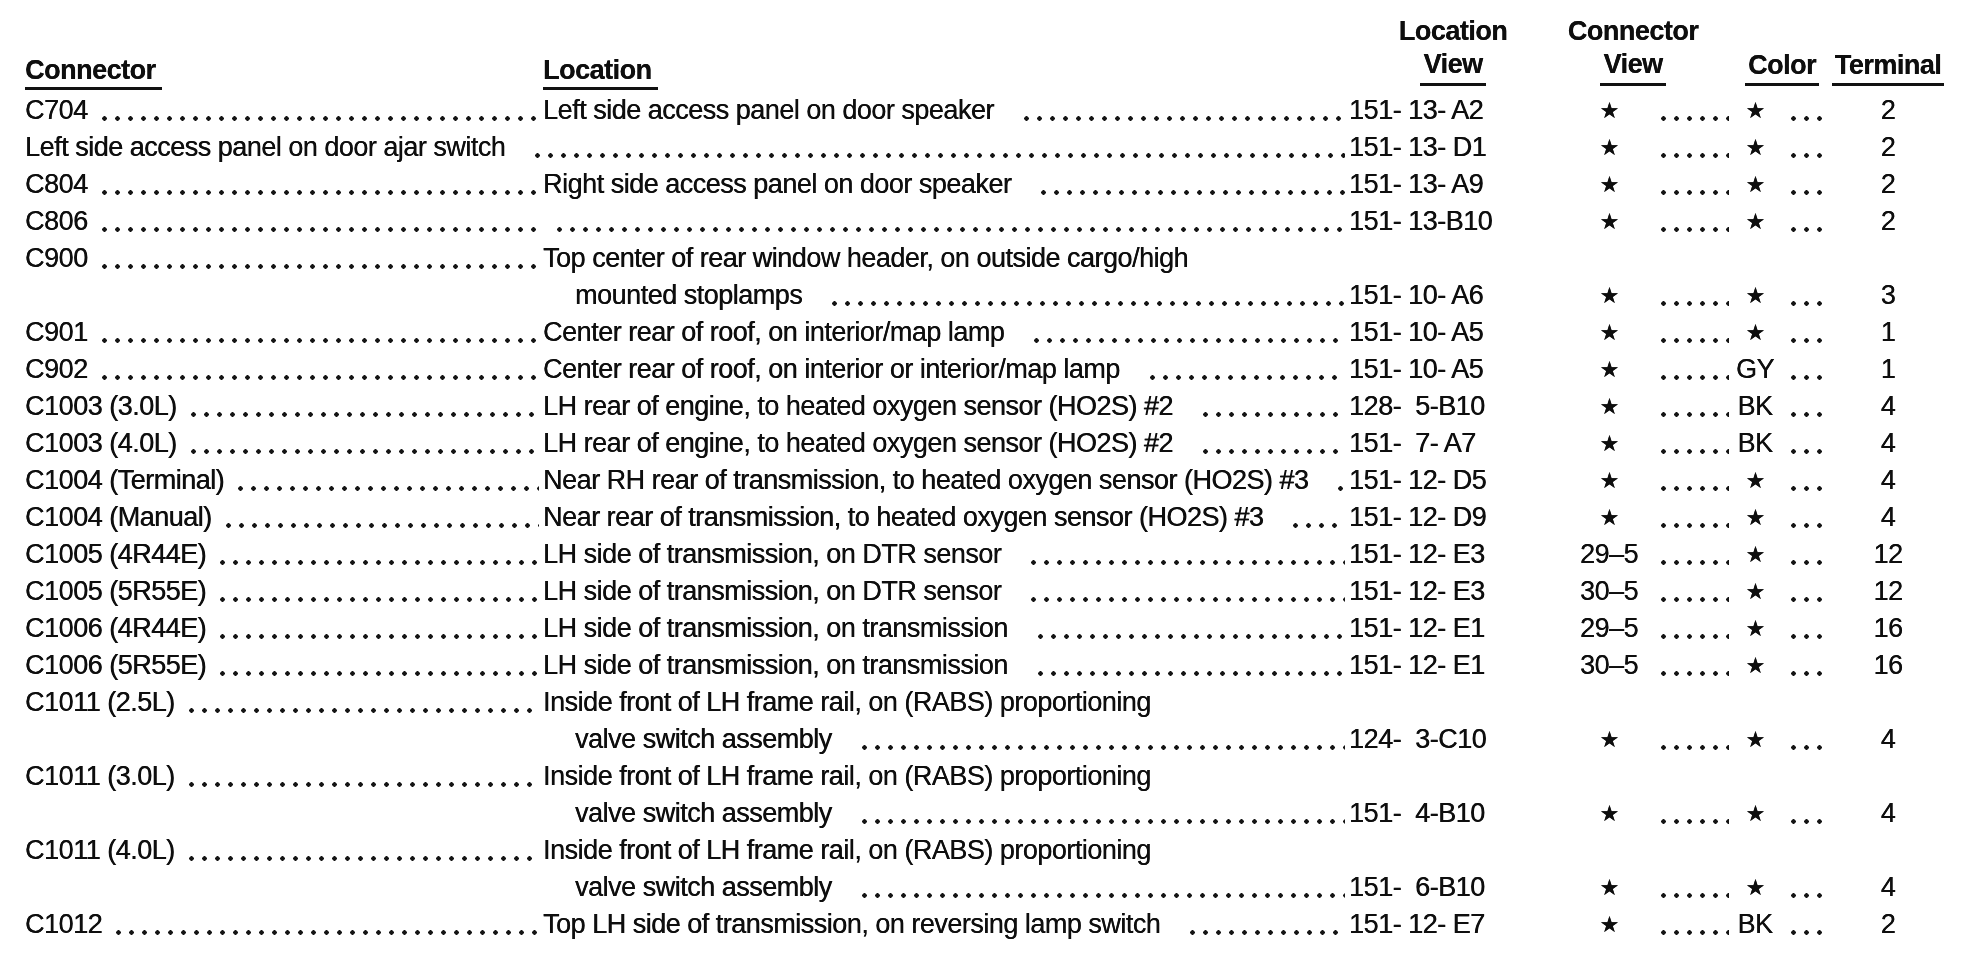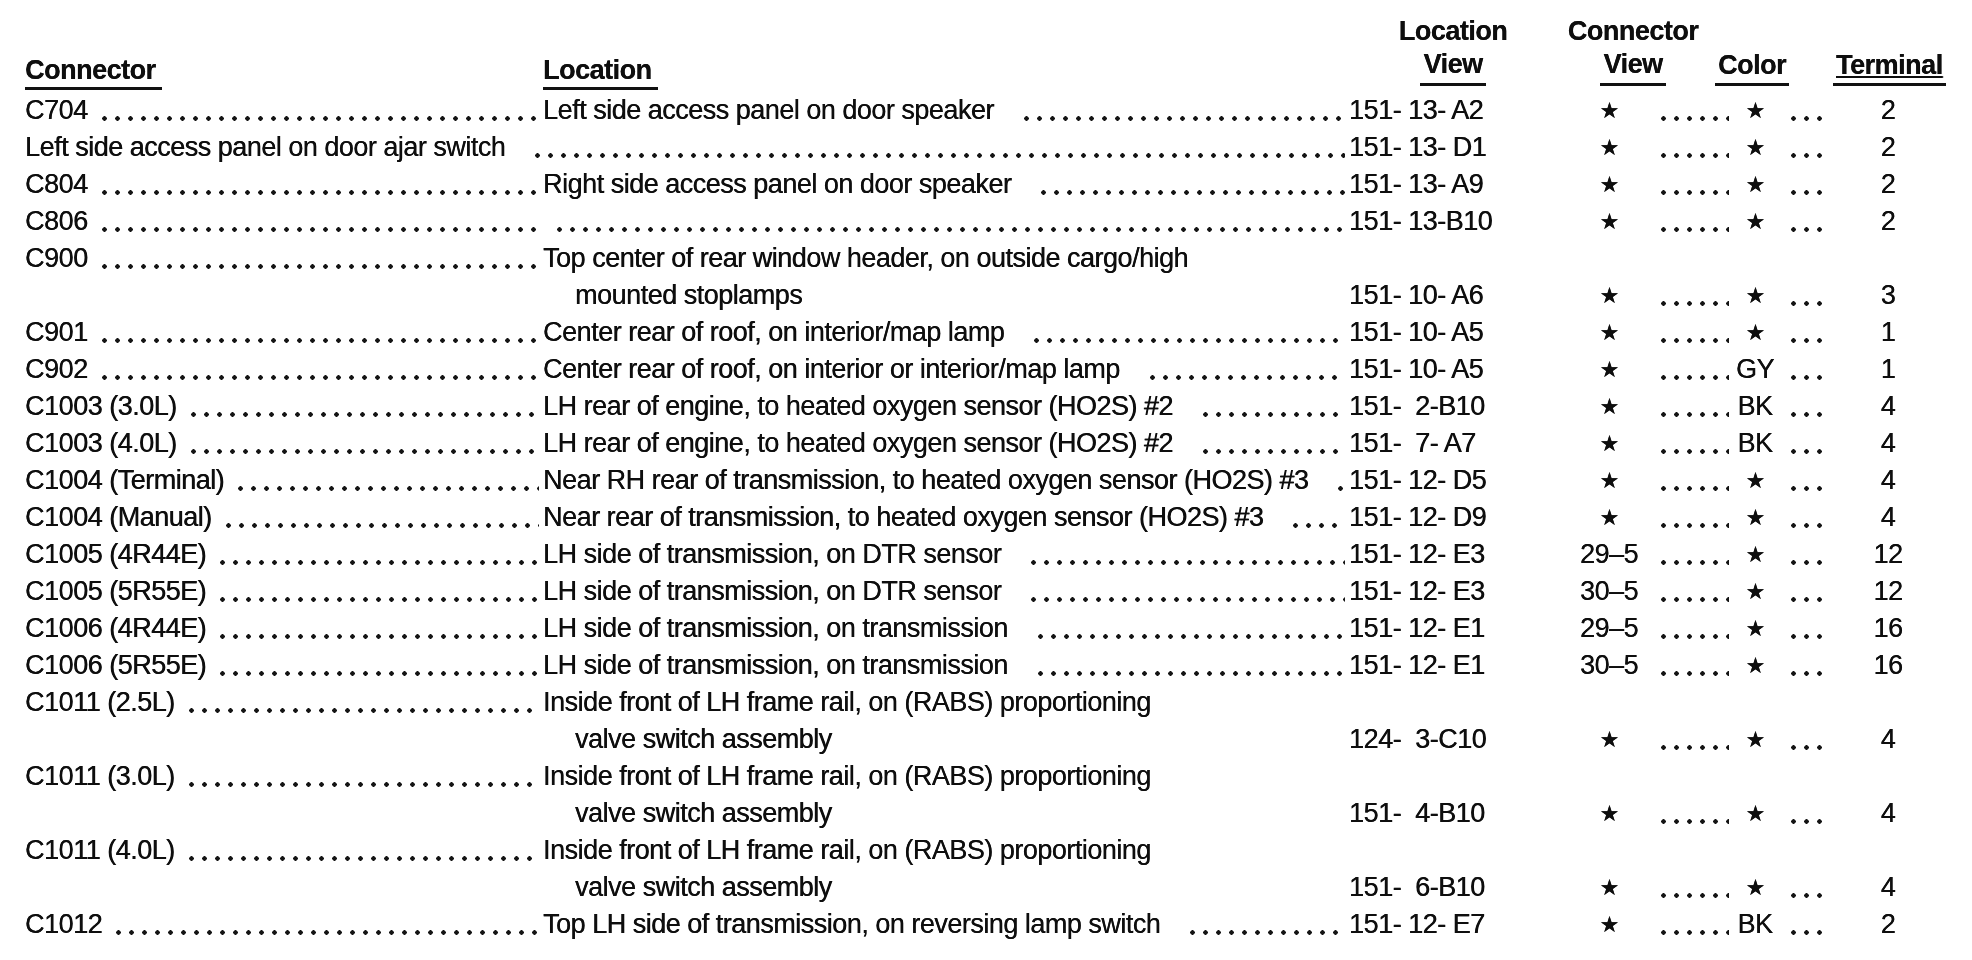--- a/index.html
+++ b/index.html
@@ -16,43 +16,43 @@
   .thead { display:flex; align-items:flex-end; height:74px; margin-bottom:6px; }
   .hb { font-weight:700; white-space:nowrap; }
   .u  { border-bottom:3px solid #111; padding:0 6px 2px 0; }
   .uc { border-bottom:3px solid #111; padding:0 3px 2px 3px; }
   .stack { display:flex; flex-direction:column; align-items:center; line-height:33px; }
   .h-conn { width:518px; }
   .h-loc  { flex:1 1 auto; }
   .h-locview { width:222px; padding-right:62px; box-sizing:border-box; }
   .h-connview { width:76px; overflow:visible; }
   .h-gapa { width:74px; } .h-gapb { width:44px; }
-  .h-color { width:44px; display:flex; justify-content:flex-end; overflow:visible; }
-  .h-term  { width:110px; display:flex; overflow:visible;text-decoration:underline; }
+  .h-color { width:44px; display:flex; justify-content:flex-start; overflow:visible; }
+  .h-term  { width:110px; display:flex; justify-content:center; overflow:visible; }
 
   
   .row { display:flex; height:37px; line-height:37px; }
   .cell { box-sizing:border-box; }
   .t { white-space:pre; }
   .c-conn { width:518px; display:flex; }
   .c-loc  { flex:1 1 auto; display:flex; min-width:0;gap:16px; }
   .c-locview { width:222px; display:flex;flex-direction:column; }
   .c-connview { width:76px; text-align:center; white-space:nowrap; }
   .c-color { width:44px; text-align:center; white-space:nowrap; }
   .c-term { width:110px; text-align:center; }
   .gap-a { width:74px; } .gap-b { width:44px; }
   .dots {
     flex:1 1 auto; align-self:stretch; margin:0 4px 0 8px; min-width:0;
     background-image:radial-gradient(circle, #141414 2px, rgba(0,0,0,0) 2.5px);
     background-size:13px 13px; background-repeat:repeat-x;
     background-position:left 2px bottom 4px;
   }
   .gap-a.dots, .gap-b.dots { flex:0 0 auto; }
   .star { font-size:22px; }
-  .cont .c-loc { padding-left:32px;flex-direction:column; }
+  .cont .c-loc { padding-left:32px; }
 </style>
 </head>
 <body>
 
 <div class="page">
 
   <div class="thead">
     <div class="cell h-conn">
       <span class="hb u">Connector</span>
     </div>
@@ -220,21 +220,21 @@
       <div class="row">
     <div class="cell c-conn">
       <span class="t conn-label">C1003 (3.0L)</span>
       <span class="dots"></span>
     </div>
     <div class="cell c-loc">
       <span class="t loc-label">LH rear of engine, to heated oxygen sensor (HO2S) #2</span>
       <span class="dots"></span>
     </div>
     <div class="cell c-locview">
-      <span class="t locview-val">151-  2-B10</span>
+      <span class="t locview-val">128-  5-B10</span>
       <span class="dots"></span>
     </div>
     <div class="cell c-connview star">★</div>
     <div class="cell gap-a dots"></div>
     <div class="cell c-color">BK</div>
     <div class="cell gap-b dots"></div>
     <div class="cell c-term">4</div>
   </div>
       <div class="row">
     <div class="cell c-conn">

